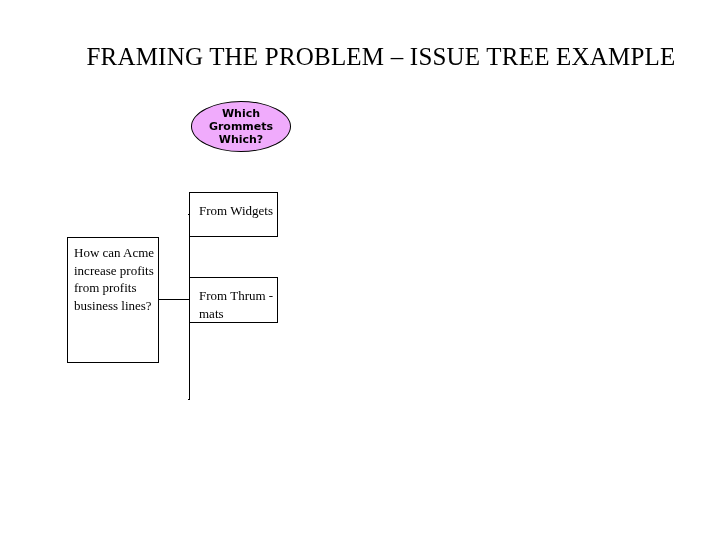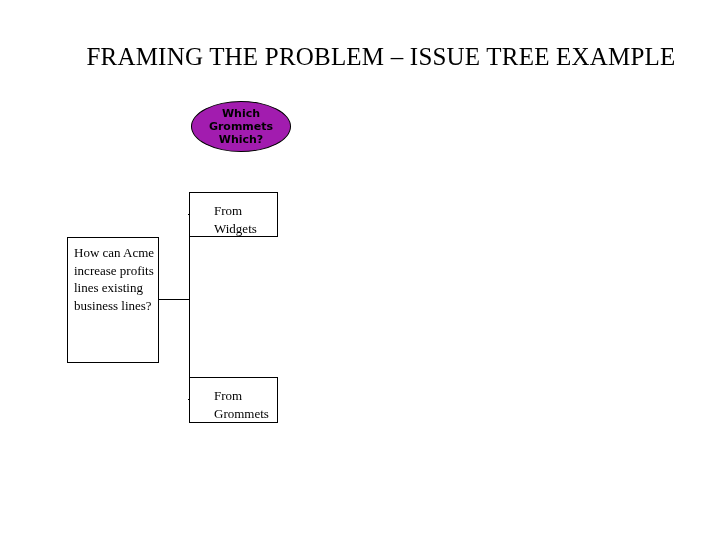--- a/index.html
+++ b/index.html
@@ -34,21 +34,21 @@
 
   
   #root-oval {
     position: absolute;
     left: 170px;
     top: 101px;
     width: 100px;
     height: 51px;
     border: 1.6px solid #000000;
     border-radius: 50% / 50%;
-    background: #a21caf;
+    background: #f0abfc;
     box-sizing: border-box;
     display: flex;
     align-items: center;
     justify-content: center;
   }
   #root-oval .oval-text {
     font-family: "DejaVu Sans", "Liberation Sans", sans-serif;
     font-size: 11px;
     font-weight: bold;
     line-height: 13px;
@@ -73,21 +73,21 @@
     width: 92px;
     height: 126px;
     padding: 6px 0 0 6px;
     font-size: 13px;
     line-height: 17.5px;
   }
 
   .branch-box {
     left: 168px;
     width: 89px;
-    padding: 9px 0 0 24px;
+    padding: 9px 0 0 9px;
     font-size: 13px;
     line-height: 18px;
   }
   #branch-box-widgets   { top: 192px; height: 45px; }
   #branch-box-thrummats { top: 277px; height: 46px; }
   #branch-box-grommets  { top: 377px; height: 46px; }
 
   
   .line {
     position: absolute;
@@ -110,31 +110,31 @@
 
 <div id="slide">
 
   <div id="slide-title">FRAMING THE PROBLEM – ISSUE TREE EXAMPLE</div>
 
   <div id="root-oval">
     <div class="oval-text"><span>Which</span><br><span>Grommets</span><br><span>Which?</span></div>
   </div>
 
   <div id="question-box" class="node-box">
-    <span>How can Acme increase profits lines existing business lines?</span>
+    <span>How can Acme increase profits from profits business lines?</span>
   </div>
 
   <div id="branch-box-widgets" class="node-box branch-box">
     <span>From Widgets</span>
   </div>
 
+  <div id="branch-box-thrummats" class="node-box branch-box">
+    <span>From Thrum -mats</span>
+  </div>
 
-  <div id="branch-box-grommets" class="node-box branch-box">
-    <span>From Grommets</span>
-  </div>
 
   <div id="conn-question-stub" class="line line-h"></div>
   <div id="conn-spine" class="line line-v"></div>
   <div id="conn-stub-widgets" class="line line-h"></div>
   <div id="conn-stub-thrummats" class="line line-h"></div>
   <div id="conn-stub-grommets" class="line line-h"></div>
 
 </div>
 
 </body></html>

